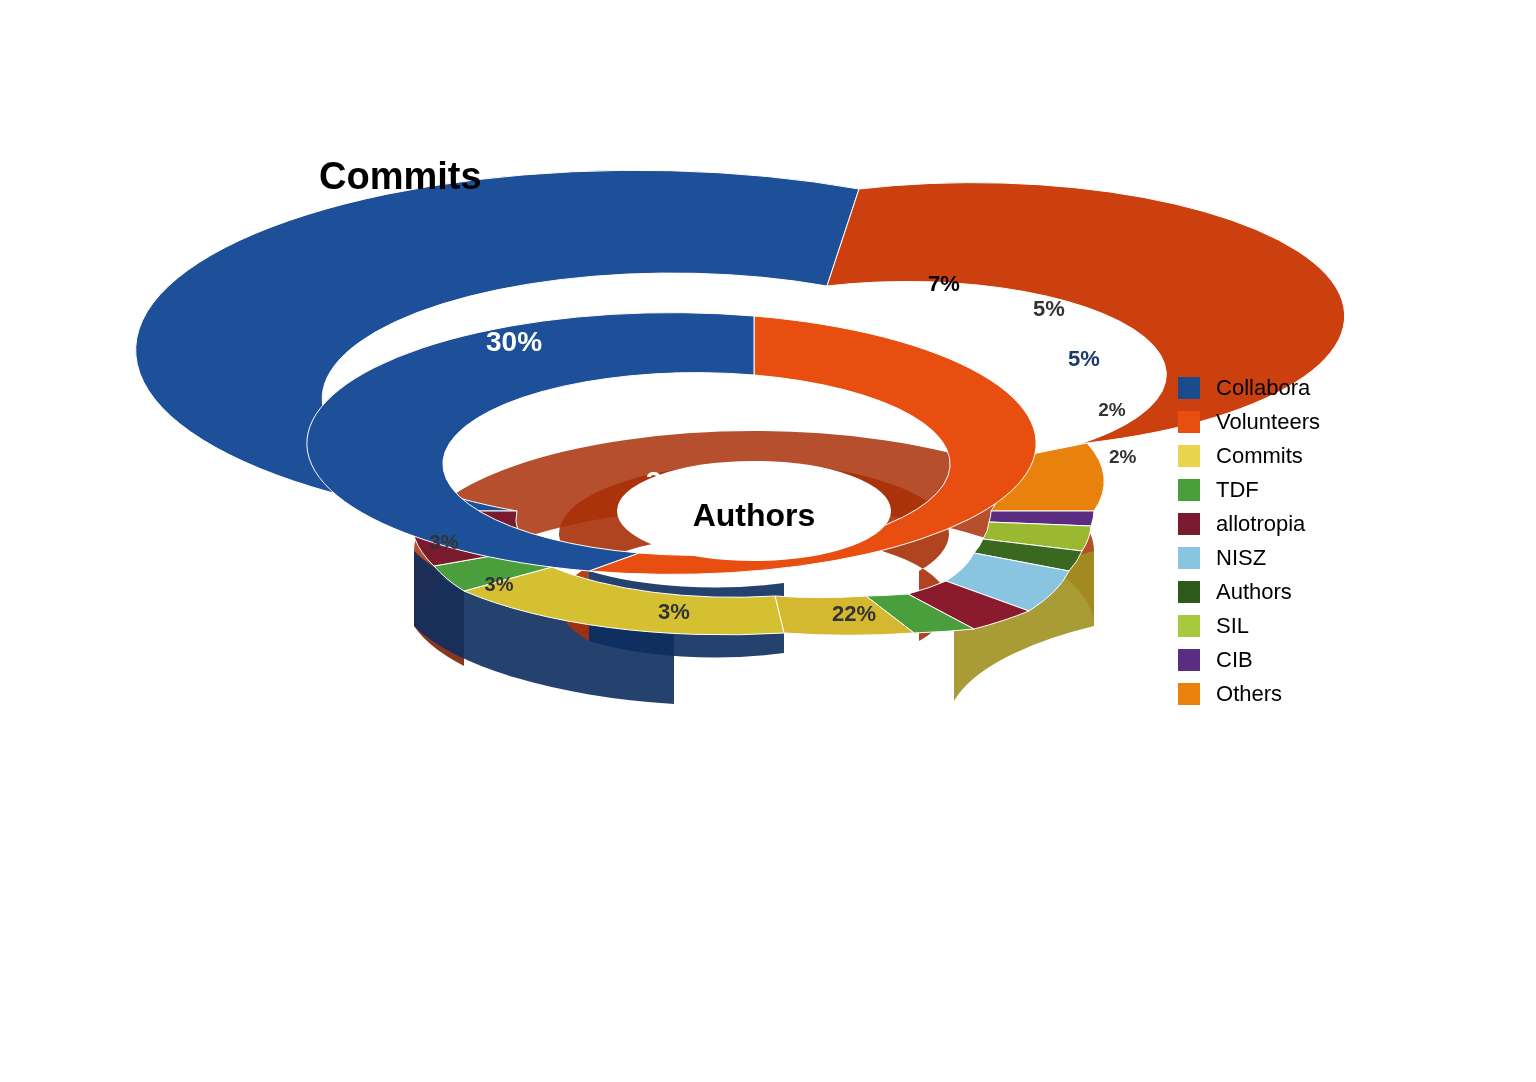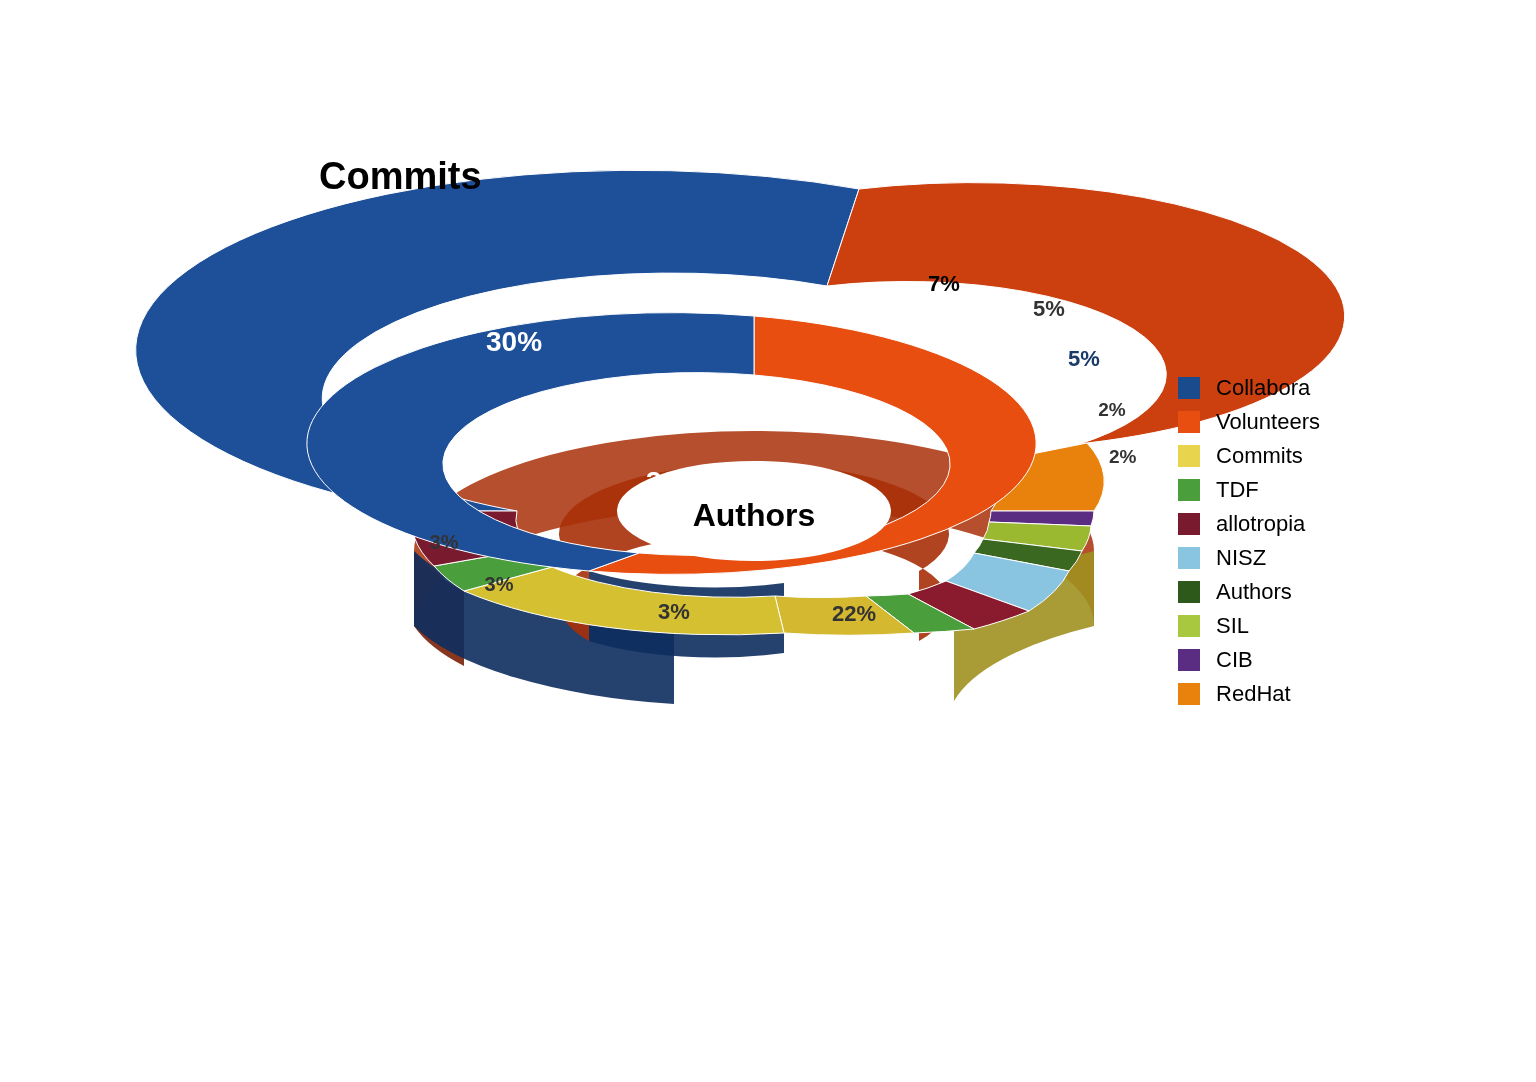--- a/index.html
+++ b/index.html
@@ -228,17 +228,17 @@
     <div class="legend-item">
       <div class="legend-color" style="background:#a8c840;"></div>
       <span>SIL</span>
     </div>
     <div class="legend-item">
       <div class="legend-color" style="background:#5a2d82;"></div>
       <span>CIB</span>
     </div>
     <div class="legend-item">
       <div class="legend-color" style="background:#e8820c;"></div>
-      <span>RedHat</span>
+      <span>Others</span>
     </div>
   </div>
 
 </div>
 
 </body></html>

